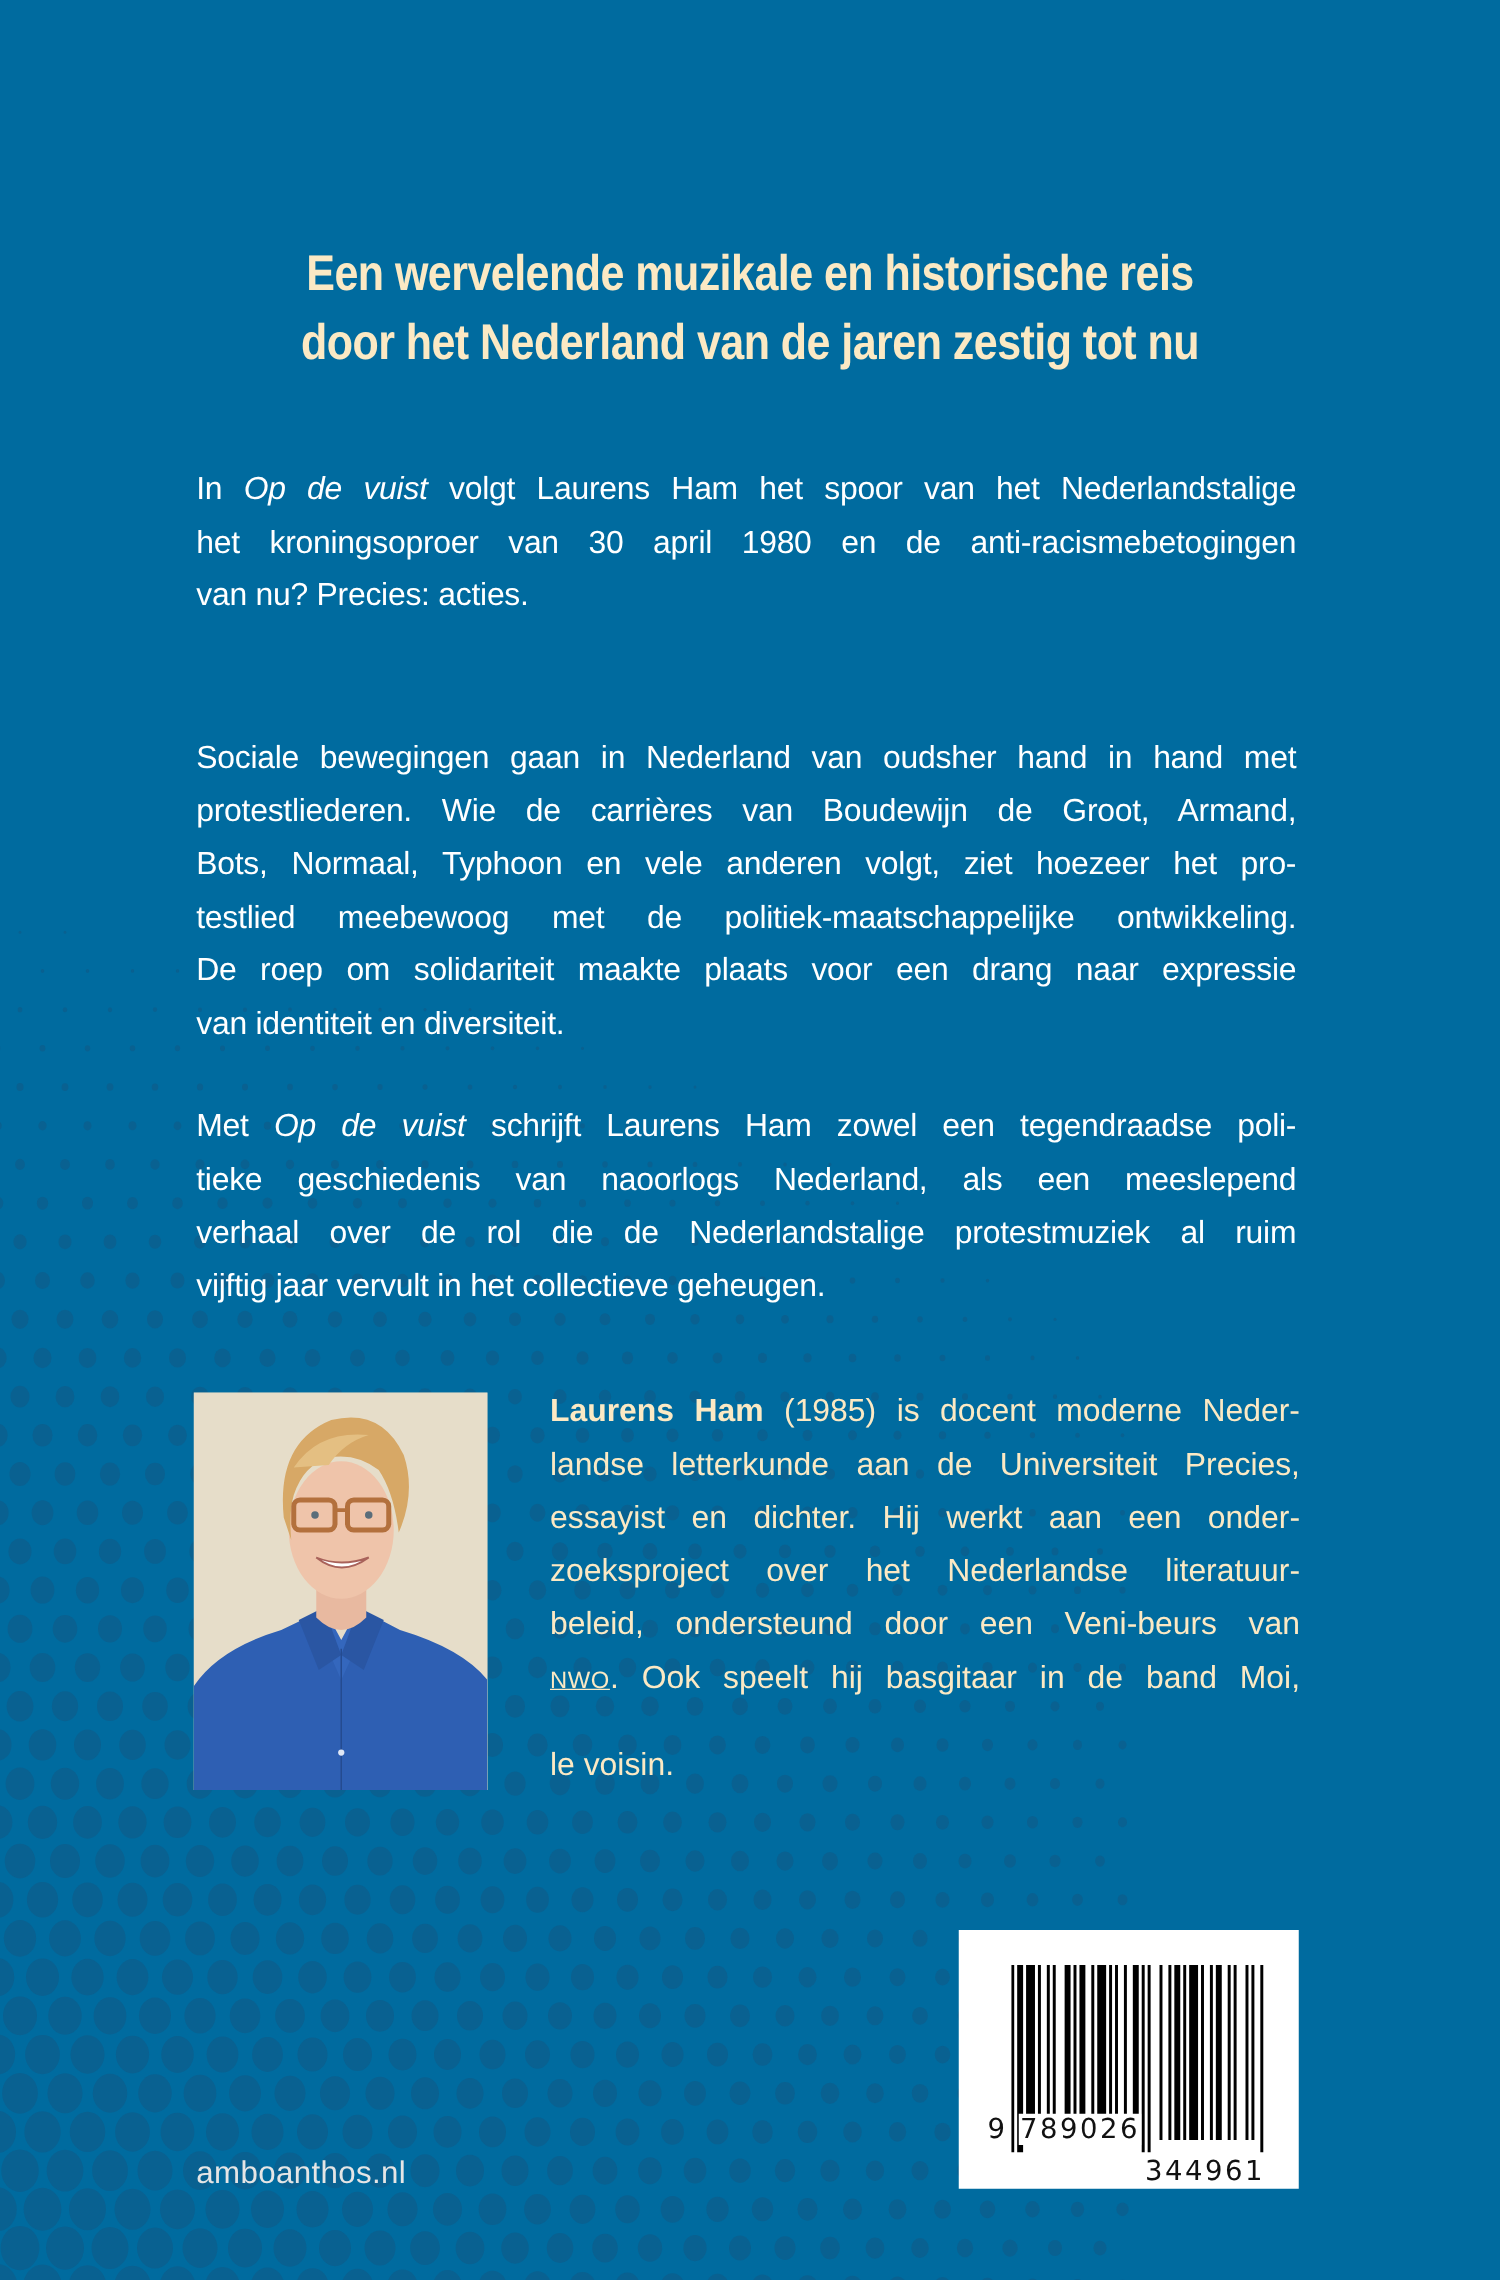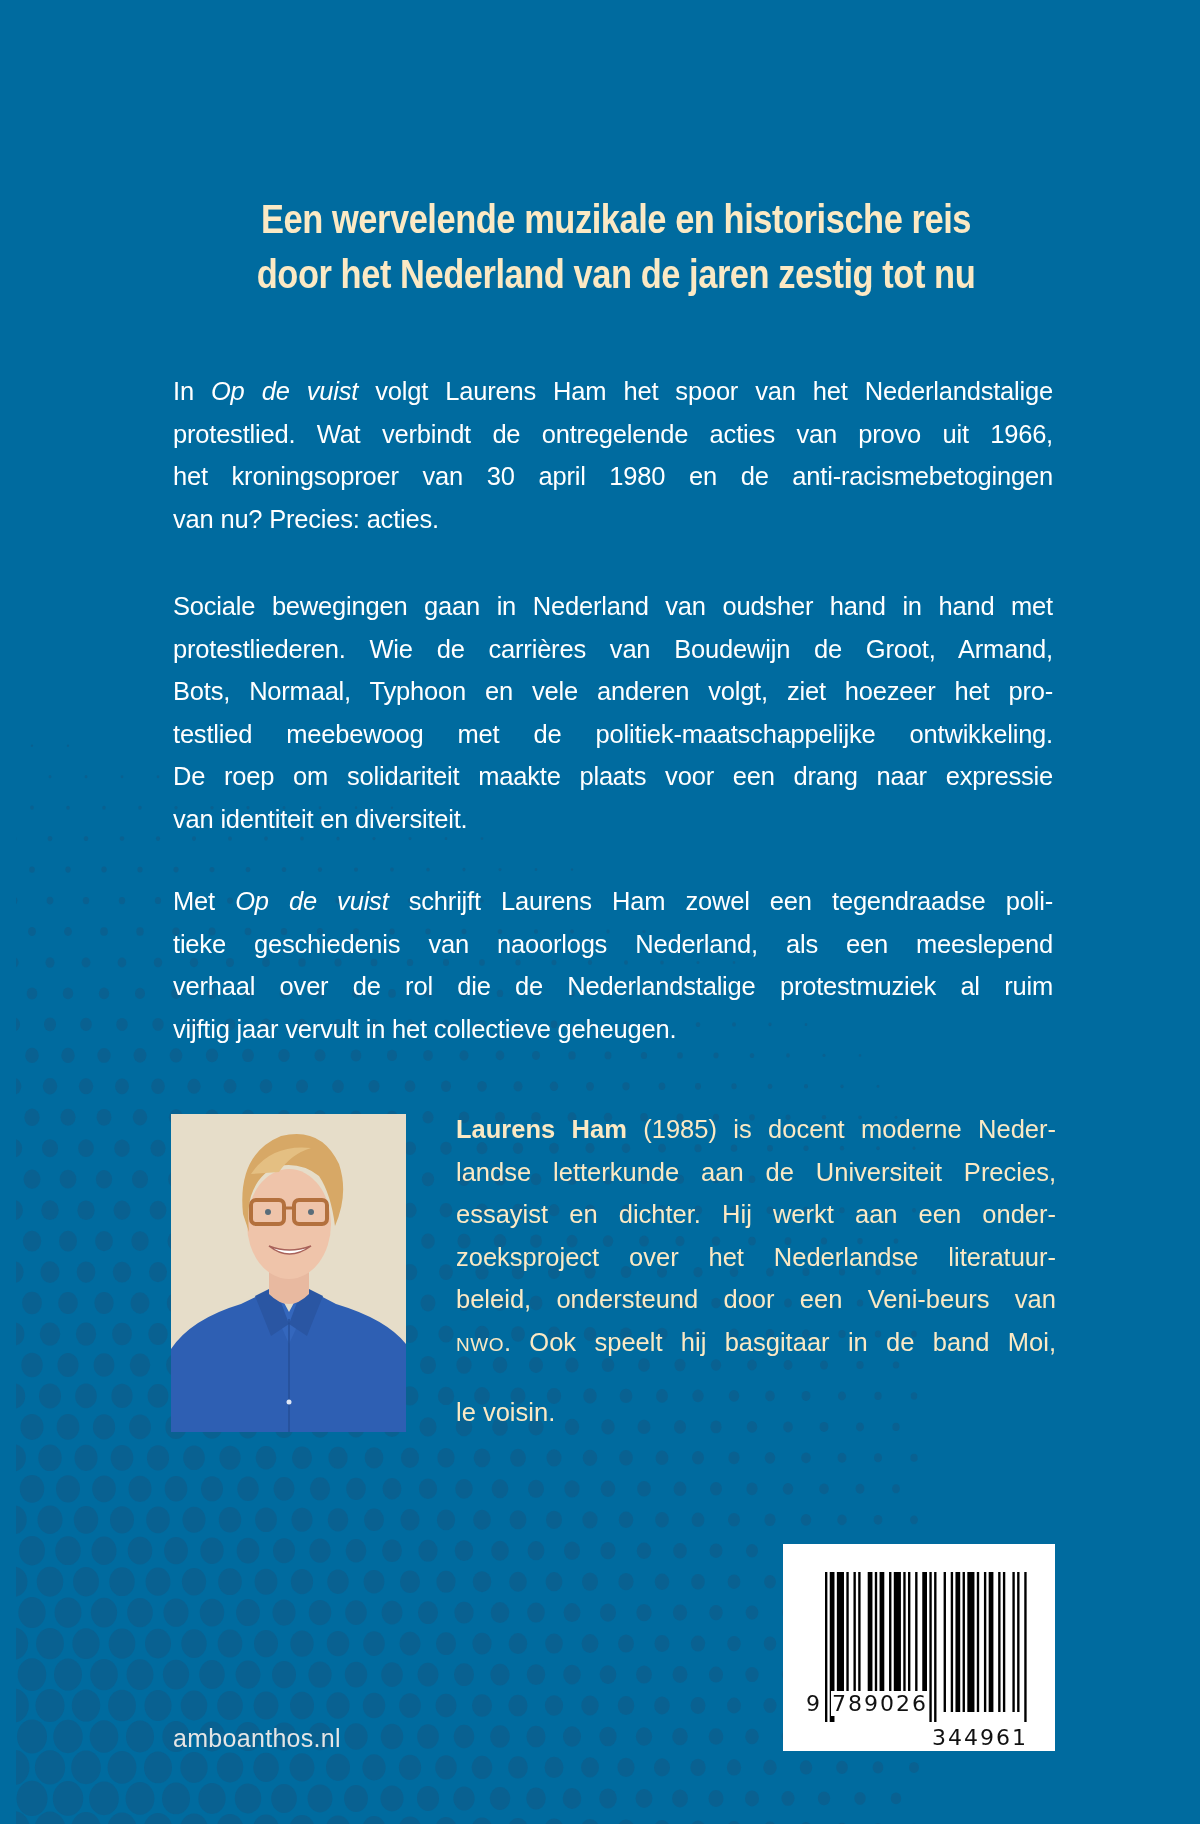--- a/index.html
+++ b/index.html
@@ -9,21 +9,21 @@
     body {
       width: 1200px;
       height: 1824px;
       overflow: hidden;
       background: #006b9f;
       position: relative;
       font-family: "DejaVu Sans", sans-serif;
     }
     .cover {
       position: absolute;
-      left: 16px; top: 0;
+      left: 0; top: 0;
       width: 1081px;
       height: 1824px;
       background: #006b9f;
       overflow: hidden;
     }
     .halftone {
       position: absolute;
       left: 0; top: 0;
       width: 1200px;
       height: 1824px;
@@ -89,21 +89,21 @@
       line-height: 42.5px;
     }
     .bio .line {
       display: block;
       white-space: nowrap;
       text-align: justify;
       text-align-last: justify;
     }
     .bio .line.last { text-align-last: left; margin-top: 25px; }
     .bio strong { font-weight: bold; }
-    .bio .smallcaps { font-size: 19px; letter-spacing: 0.5px; }
+    .bio .smallcaps { font-size: 19px; letter-spacing: 0.5px; text-decoration: underline; }
     .url {
       position: absolute;
       left: 157px;
       top: 1724px;
       color: #e5e5e5;
       font-family: "Liberation Sans", sans-serif;
       font-size: 25px;
       letter-spacing: 0.3px;
     }
     .barcode-box {
@@ -975,21 +975,20 @@
       <ellipse cx="898.0" cy="1829.4" rx="5.0" ry="5.7" fill="#0a5f8e" opacity="0.85"></ellipse>
     </svg>
 
   <div class="headline">
     <div>Een wervelende muzikale en historische reis</div>
     <div>door het Nederland van de jaren zestig tot nu</div>
   </div>
 
   <div class="para" id="p1">
     <span class="line"><span>In </span><em>Op de vuist</em><span> volgt Laurens Ham het spoor van het Nederlandstalige</span></span>
-    <span class="line">protestlied. Wat verbindt de ontregelende acties van provo uit 1966,</span>
     <span class="line">het kroningsoproer van 30 april 1980 en de anti-racismebetogingen</span>
     <span class="line last">van nu? Precies: acties.</span>
   </div>
 
   <div class="para" id="p2">
     <span class="line">Sociale bewegingen gaan in Nederland van oudsher hand in hand met</span>
     <span class="line">protestliederen. Wie de carrières van Boudewijn de Groot, Armand,</span>
     <span class="line">Bots, Normaal, Typhoon en vele anderen volgt, ziet hoezeer het pro-</span>
     <span class="line">testlied meebewoog met de politiek-maatschappelijke ontwikkeling.</span>
     <span class="line">De roep om solidariteit maakte plaats voor een drang naar expressie</span>

